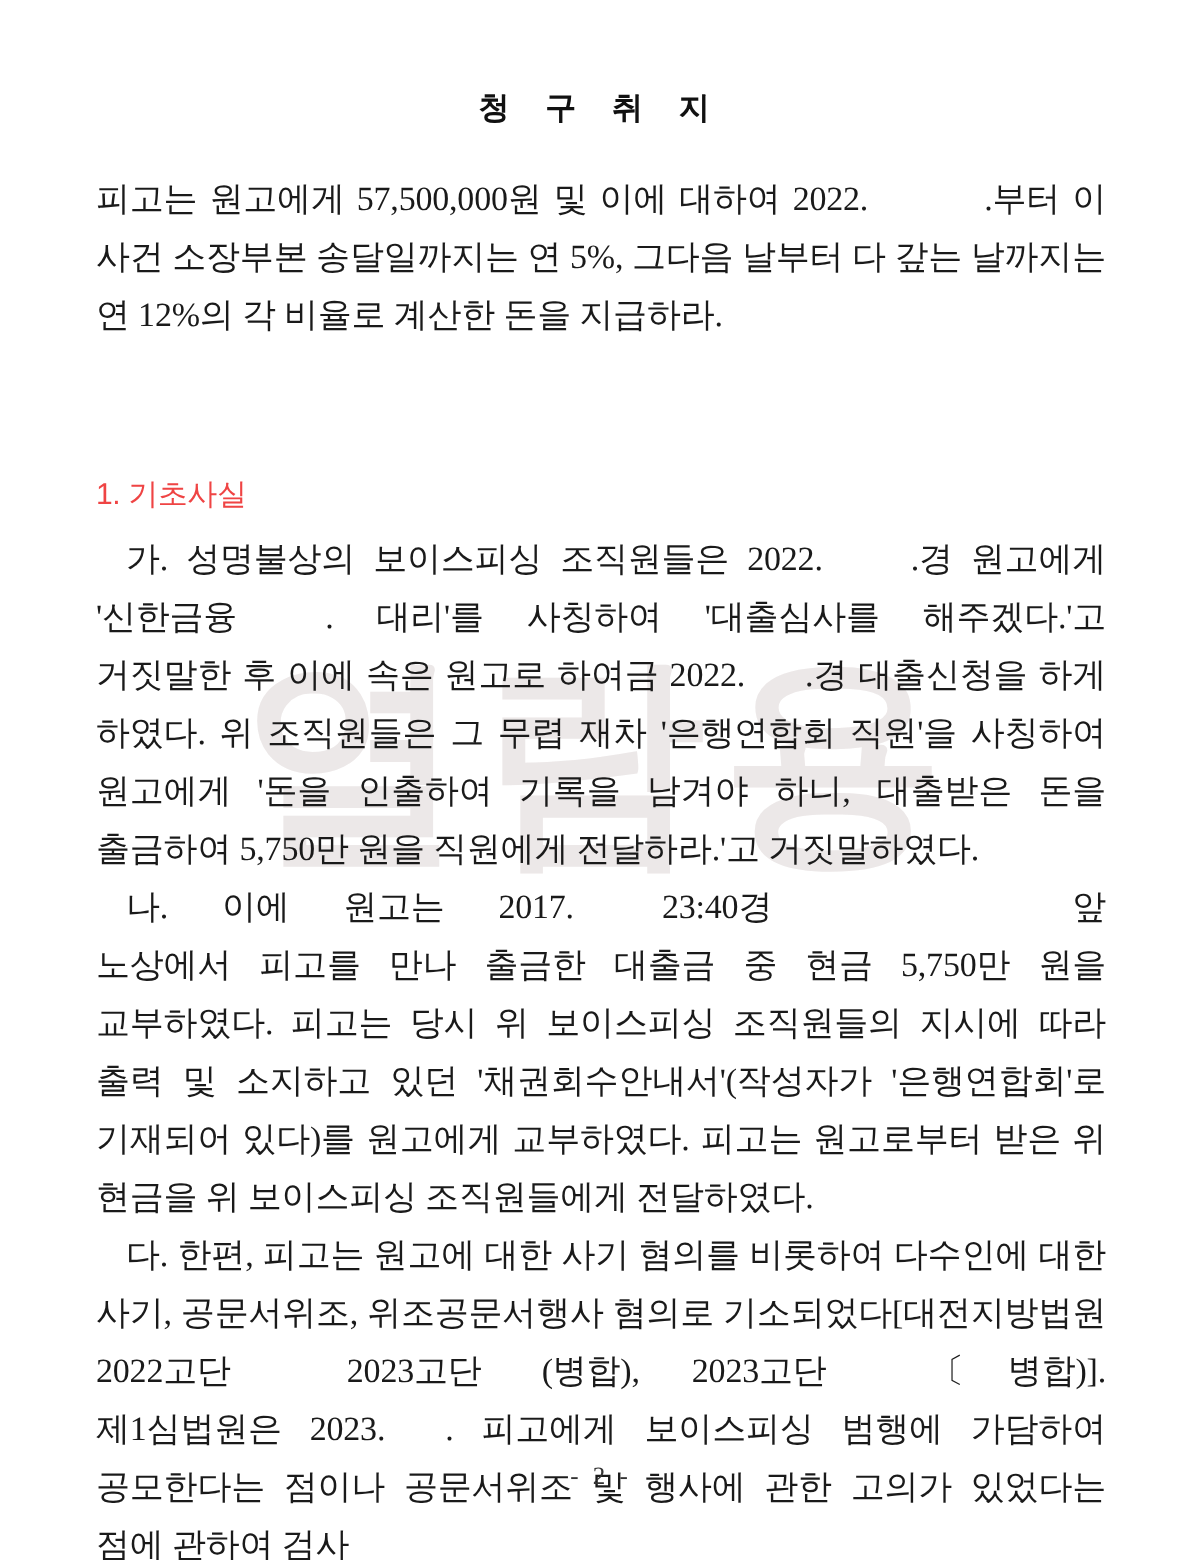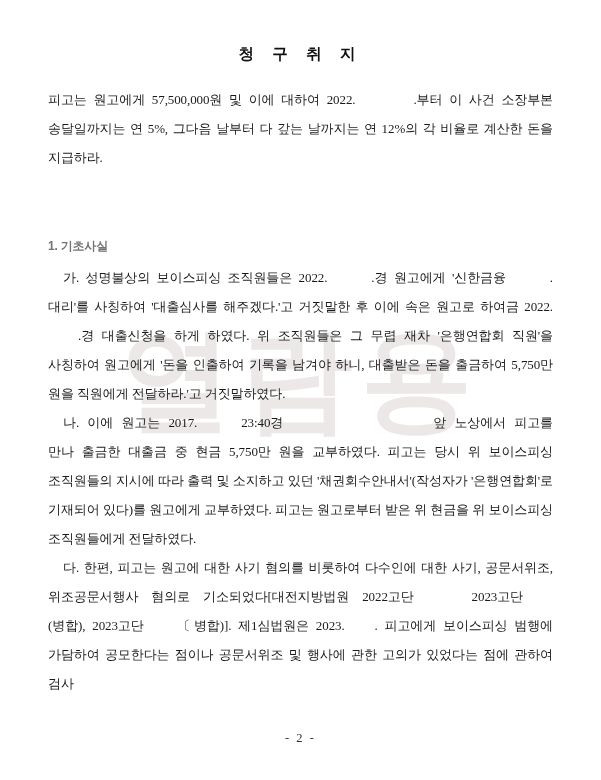--- a/index.html
+++ b/index.html
@@ -44,50 +44,50 @@
 
   .content {
     position: relative;
     z-index: 2;
     padding: 0 48px;
   }
 
   
   .doc-heading {
     text-align: center;
-    font-family: Liberation Sans, sans-serif;
+    font-family: Liberation Serif, serif;
     font-weight: 700;
     font-size: 15.5px;
     letter-spacing: 7px;
     color: #111111;
     margin: 0;
     padding: 0;
   }
 
   .h-claim { padding-top: 44px; }
   .h-reason { padding-top: 9px; }
 
   .h-reason .spacer {
     display: inline-block;
     width: 26px;
   }
 
   .section-title {
     font-family: "Liberation Sans", "DejaVu Sans", sans-serif;
-    font-weight: 700;
-    font-size: 12px;
-    color: #737373;
+    font-weight: 400;
+    font-size: 15px;
+    color: #ef4444;
     margin: 0;
     padding: 0;
     letter-spacing: -0.2px;
   }
 
   
   .para {
-    font-size: 13px;
+    font-size: 17px;
     line-height: 29px;
     text-align: justify;
     text-justify: inter-character;
     margin: 0;
     word-break: keep-all;
     letter-spacing: -0.1px;
   }
 
   .para.indent { text-indent: 15px; }
 

